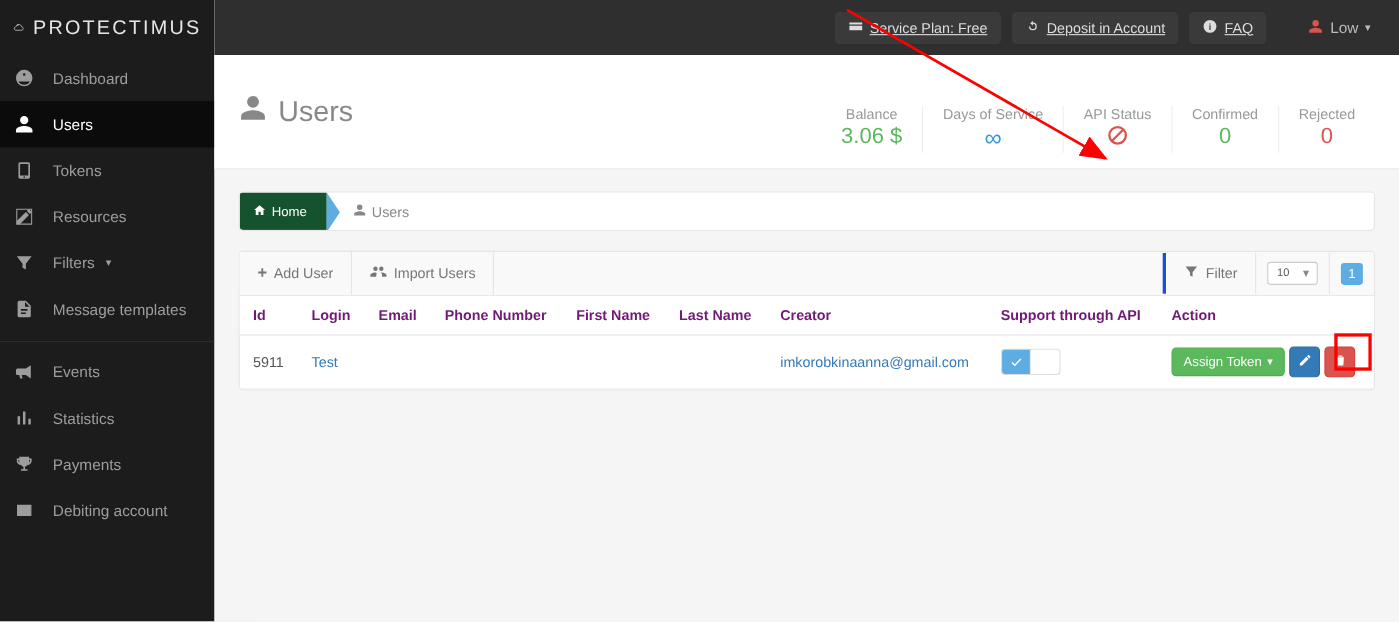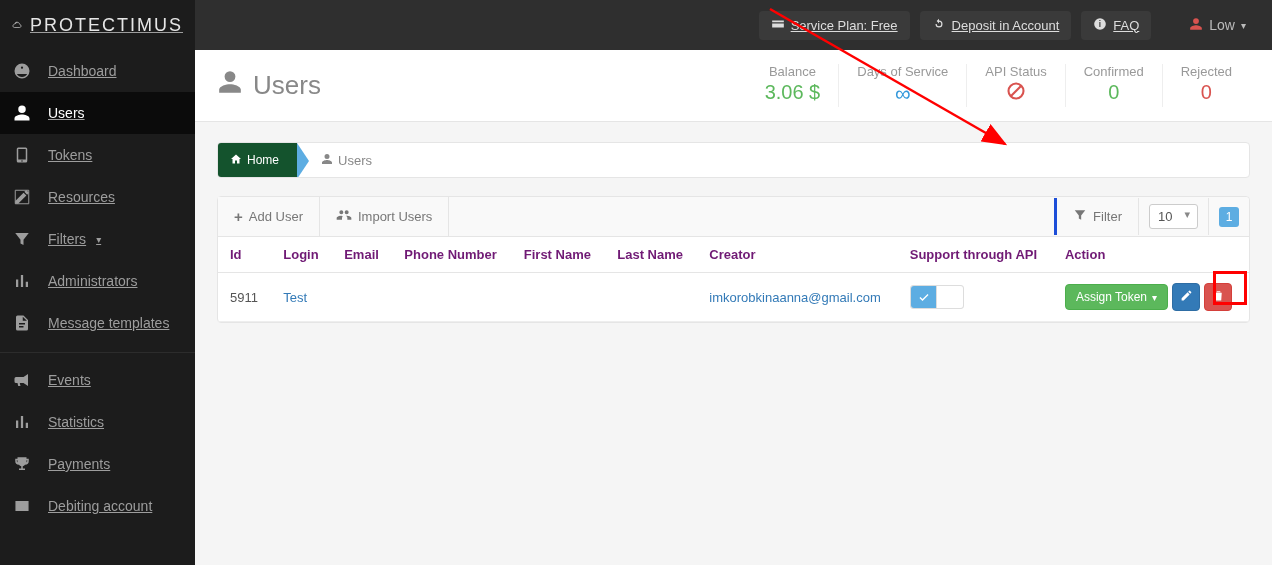--- a/index.html
+++ b/index.html
@@ -1,53 +1,53 @@
 <!DOCTYPE html>
 <html><head>
 <meta charset="utf-8">
 <style>
 * { margin: 0; padding: 0; box-sizing: border-box; font-family: "Helvetica Neue", Arial, sans-serif; }
 body { background: #f0f0f0; font-size: 14px; color: #555; width: 1272px; height: 565px; overflow: hidden; }
 .layout { display: flex; width: 100%; height: 100%; }
-.sidebar { width: 195px; background: #1c1c1c; color: #9d9d9d; display: flex; flex-direction: column; text-decoration: underline; }
+.sidebar { width: 195px; background: #1c1c1c; color: #9d9d9d; display: flex; flex-direction: column; }
 .logo { height: 50px; display: flex; align-items: center; padding: 0 12px; gap: 8px; background: #1c1c1c; }
 .logo-icon { width: 28px; height: 28px; }
 .logo-text { color: #e6e6e6; font-size: 18px; letter-spacing: 2px; font-weight: 400; }
 .nav-list { list-style: none; }
 .nav-item { display: flex; align-items: center; height: 42px; padding: 0 12px; gap: 16px; cursor: pointer; color: #9d9d9d; font-size: 14px; }
 .nav-item.active { background: #0b0b0b; color: #fff; }
 .nav-item .ico { width: 20px; display: flex; justify-content: center; }
 .nav-divider { height: 1px; background: #2c2c2c; margin: 8px 0 6px 0; }
 .main { flex: 1; display: flex; flex-direction: column; background: #f5f5f5; }
 .topbar { height: 50px; background: #2f2f2f; display: flex; align-items: center; justify-content: flex-end; padding: 0 18px; gap: 10px; }
 .top-btn { background: #3a3a3a; color: #ddd; border: none; border-radius: 4px; padding: 6px 12px; font-size: 13px; display: inline-flex; align-items: center; gap: 6px; cursor: pointer; text-decoration: underline; }
 .user-drop { display: inline-flex; align-items: center; gap: 6px; color: #bbb; cursor: pointer; padding: 6px 8px; }
 .user-drop .user-ico { color: #d9534f; }
 .header-panel { background: #fff; border-bottom: 1px solid #e5e5e5; padding: 14px 22px; display: flex; align-items: center; justify-content: space-between; }
 .page-title { display: flex; align-items: center; gap: 10px; color: #888; font-size: 26px; font-weight: 400; }
 .stats { display: flex; gap: 0; }
-.stat { padding: 0 18px; border-left: 1px solid #eee; text-align: center; }
+.stat { padding: 0 18px; border-left: 1px solid #eee; text-align: center; margin-top: 32px; }
 .stat:first-child { border-left: none; }
 .stat-label { font-size: 13px; color: #999; margin-bottom: 2px; }
 .stat-value { font-size: 20px; font-weight: 400; }
 .val-green { color: #5cb85c; }
 .val-red { color: #d9534f; }
 .val-blue { color: #3498db; font-size: 22px; }
 .content { padding: 20px 22px; }
 .breadcrumb-wrap { background: #fff; border: 1px solid #e5e5e5; border-radius: 4px; display: flex; align-items: center; height: 36px; overflow: hidden; }
 .bc-home { background: #14532d; color: #fff; padding: 0 18px 0 12px; height: 100%; display: flex; align-items: center; gap: 5px; font-size: 12px; cursor: pointer; position: relative; }
 .bc-home::after { content: ""; position: absolute; right: -12px; top: 0; width: 0; height: 0; border-top: 18px solid transparent; border-bottom: 18px solid transparent; border-left: 12px solid #5dade2; }
 .bc-item { padding: 0 12px 0 24px; color: #888; font-size: 13px; display: flex; align-items: center; gap: 5px; }
 .panel { margin-top: 18px; background: #fff; border: 1px solid #e5e5e5; border-radius: 4px; position: relative; }
 .panel-toolbar { display: flex; align-items: center; justify-content: space-between; background: #f9f9f9; border-bottom: 1px solid #e5e5e5; border-radius: 4px 4px 0 0; }
 .tool-left, .tool-right { display: flex; }
 .tool-btn { background: #f9f9f9; border: none; border-right: 1px solid #e5e5e5; padding: 10px 16px; color: #777; font-size: 13px; display: inline-flex; align-items: center; gap: 6px; cursor: pointer; }
 .tool-right .tool-btn { border-right: none; border-left: 3px solid #1d4ed8; margin-left: 40px; }
 .page-size { border-left: 1px solid #e5e5e5; padding: 6px 10px; display: flex; align-items: center; }
-.page-size select { border: 1px solid #ccc; background: #fff; color: #555; padding: 4px 24px 4px 8px; border-radius: 3px; font-size: 13px; appearance: none; }
+.page-size select { border: 1px solid #ccc; background: #fff; color: #555; padding: 4px 24px 4px 8px; border-radius: 3px; font-size: 10px; appearance: none; }
 .page-size-wrap { position: relative; }
 .page-size-wrap::after { content: "▾"; position: absolute; right: 8px; top: 4px; font-size: 11px; color: #888; pointer-events: none; }
 .page-box { border-left: 1px solid #e5e5e5; padding: 6px 10px; display: flex; align-items: center; }
 .page-num { background: #5dade2; color: #fff; width: 20px; height: 20px; border-radius: 3px; display: flex; align-items: center; justify-content: center; font-size: 12px; }
 .table { width: 100%; border-collapse: collapse; }
 .table th { text-align: left; font-weight: 600; color: #701a75; font-size: 13px; padding: 10px 12px; border-bottom: 1px solid #e5e5e5; background: #fff; }
 .table td { padding: 10px 12px; font-size: 13px; color: #555; border-bottom: 1px solid #eee; text-align: left; }
 .link { color: #337ab7; cursor: pointer; }
 .toggle { width: 54px; height: 24px; background: #eaeaea; border-radius: 3px; position: relative; cursor: pointer; border: 1px solid #ddd; }
 .toggle-on { position: absolute; left: 0; width: 27px; height: 100%; border-radius: 3px 0 0 3px; background: #5dade2; display: flex; align-items: center; justify-content: center; color: #fff; }
@@ -108,28 +108,20 @@
         <span>Resources</span>
       </li>
       <li class="nav-item">
         <span class="ico">
             <svg width="18" height="18" viewBox="0 0 24 24">
               <path fill="currentColor" d="M3 4h18l-7 9v7l-4-2v-5z"></path>
             </svg>
           </span>
         <span>Filters</span>
         <span style="font-size:10px;margin-left:-6px">▾</span>
-      </li>
-      <li class="nav-item">
-        <span class="ico">
-            <svg width="18" height="18" viewBox="0 0 24 24">
-              <path fill="currentColor" d="M4 20h3V10H4zM10.5 20h3V4h-3zM17 20h3v-7h-3z"></path>
-            </svg>
-          </span>
-        <span>Administrators</span>
       </li>
       <li class="nav-item">
         <span class="ico">
             <svg width="18" height="18" viewBox="0 0 24 24">
               <path fill="currentColor" d="M14 2H6a2 2 0 0 0-2 2v16a2 2 0 0 0 2 2h12a2 2 0 0 0 2-2V8zM8 18v-2h6v2zm8-4H8v-2h8zm-3-5V3.5L18.5 9z"></path>
             </svg>
           </span>
         <span>Message templates</span>
       </li>
     </ul>

